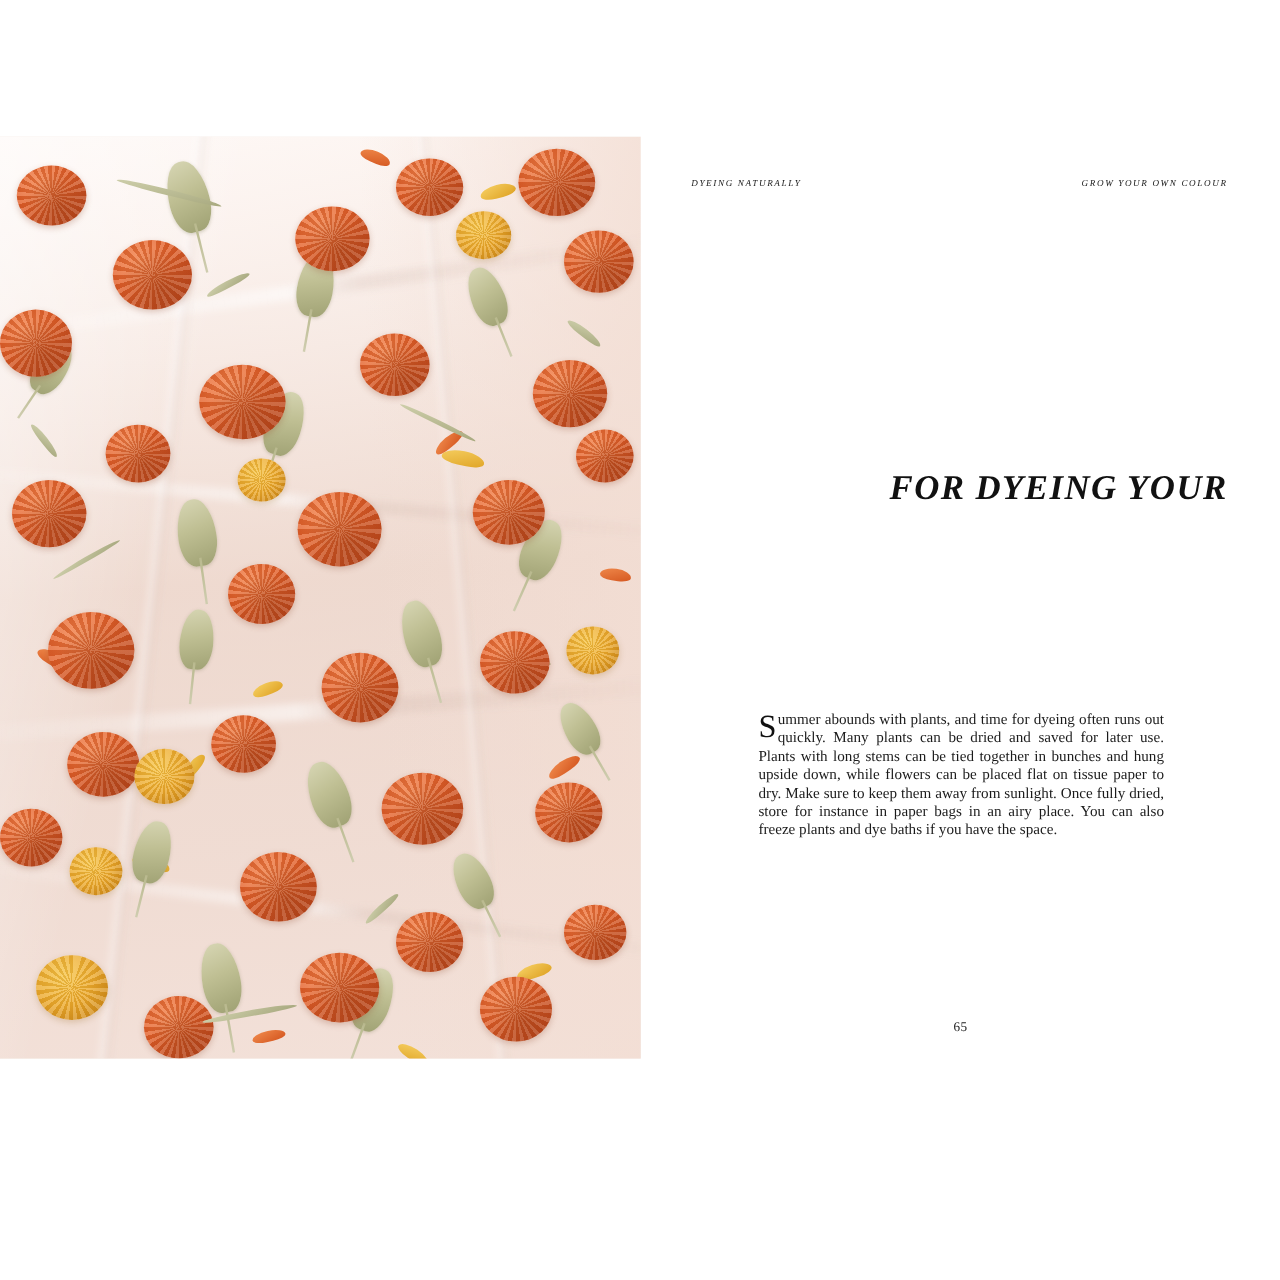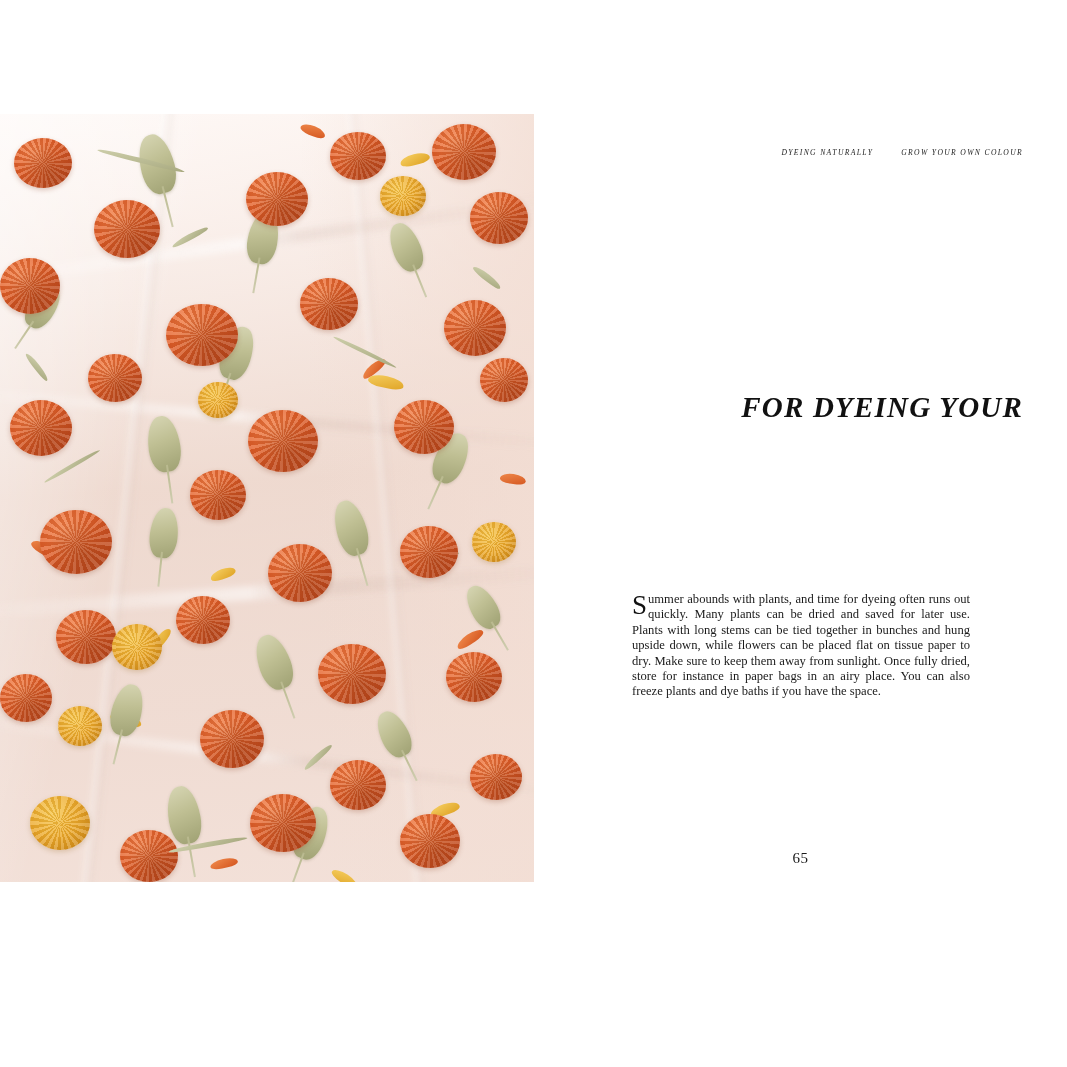--- a/index.html
+++ b/index.html
@@ -125,23 +125,22 @@
     height: 768px;
     background: #ffffff;
   }
 
   .running-heads {
     position: absolute;
     top: 34px;
     left: 42px;
     right: 44px;
     display: flex;
-    justify-content: flex-end;
+    justify-content: space-between;
     align-items: baseline;
-    gap: 28px;
   }
   .running-head {
     font-family: "Liberation Serif", serif;
     font-style: italic;
     font-size: 7.6px;
     letter-spacing: 1.35px;
     color: #1b1b1b;
     text-transform: uppercase;
     white-space: nowrap;
   }
@@ -184,21 +183,21 @@
     color: #111111;
   }
 
   .folio {
     position: absolute;
     top: 736px;
     left: 0;
     width: 533px;
     text-align: center;
     font-family: "Liberation Serif", serif;
-    font-size: 15px;
+    font-size: 11px;
     letter-spacing: .5px;
     color: #1a1a1a;
   }
 </style>
 </head>
 <body>
 
 <div class="spread">
 
   <div class="photo-page">

